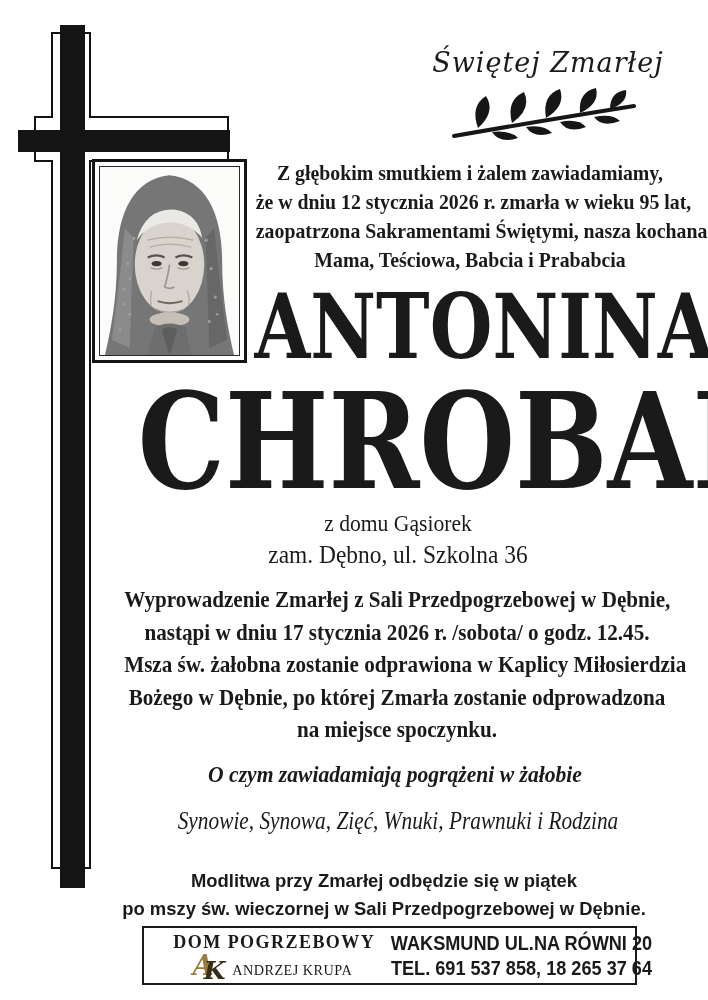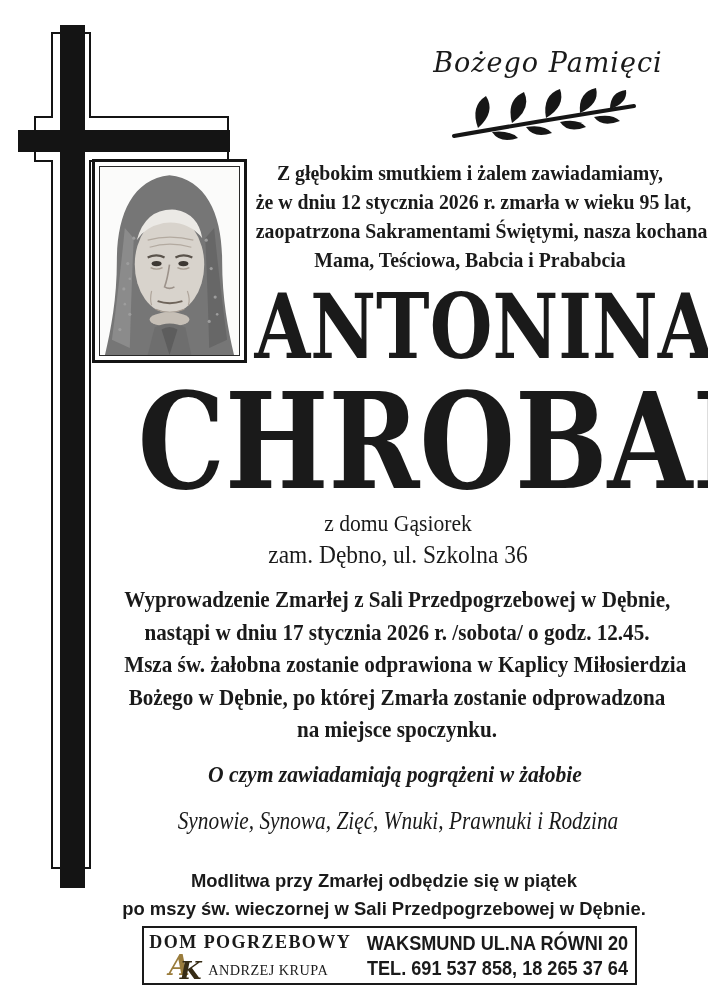--- a/index.html
+++ b/index.html
@@ -39,21 +39,21 @@
   .mourners{top:806px;left:88px;width:620px;font-style:italic;font-size:26px;
     transform:scaleX(.82);transform-origin:center top;white-space:nowrap;}
 
   
   .prayer{top:867px;left:74px;width:620px;font-family:"Liberation Sans",sans-serif;
     font-weight:bold;font-size:19px;line-height:28px;transform:scaleX(.97);
     transform-origin:center top;white-space:nowrap;}
 
   
   .fbox{top:926px;left:142px;width:495px;height:59px;border:2px solid #1a1a1a;
-    box-sizing:border-box;display:flex;align-items:center;background:#fff;}
+    box-sizing:border-box;display:flex;align-items:center;background:#fff;padding-left:24px;}
   .fbox-left{flex:1.02;display:flex;flex-direction:column;align-items:center;
     justify-content:center;line-height:1.05;}
   .fbox-company{font-weight:bold;font-size:19px;letter-spacing:1.5px;
     transform:scaleX(.95);white-space:nowrap;}
   .fbox-ownerrow{display:flex;align-items:flex-end;margin-top:0px;}
   .mono{font-family:"DejaVu Serif",serif;font-style:italic;font-weight:bold;line-height:1;}
   .mono-a{font-size:27px;color:#9a7c3c;}
   .mono-k{font-size:25px;color:#372c15;margin-left:-10px;position:relative;top:4px;}
   .fbox-owner{font-size:15px;letter-spacing:.5px;margin-left:4px;transform:scaleX(.95);white-space:nowrap;}
   .fbox-right{flex:1;font-family:"Liberation Sans",sans-serif;font-weight:bold;
@@ -74,21 +74,21 @@
 
 <div class="abs" style="top:0;left:0;width:240px;height:900px;">
   <svg class="linework" width="240" height="900" viewBox="0 0 240 900" xmlns="http://www.w3.org/2000/svg">
 
     <path d="M52 33 H90 V117 H228 V161 H90 V868 H52 V161 H35 V117 H52 Z" fill="#ffffff" stroke="#141414" stroke-width="2.5"></path>
 
     <path d="M60 25 H85 V130 H230 V152 H85 V888 H60 V152 H18 V130 H60 Z" fill="#141414"></path>
   </svg>
 </div>
 
-<div class="abs honorific ctr">Bożego Pamięci</div>
+<div class="abs honorific ctr">Świętej Zmarłej</div>
 
 <div class="abs" style="top:86px;left:452px;width:186px;height:54px;">
   <svg width="186" height="54" viewBox="0 0 186 54" xmlns="http://www.w3.org/2000/svg" fill="#161616">
     <path d="M2 50 Q70 38 182 20" stroke="#161616" stroke-width="4" fill="none" stroke-linecap="round"></path>
 
     <path d="M26 42 Q18 20 34 10 Q44 26 26 42 Z"></path>
     <path d="M60 37 Q54 14 72 6  Q80 23 60 37 Z"></path>
     <path d="M94 32 Q90 9  108 3 Q114 20 94 32 Z"></path>
     <path d="M128 27 Q126 6 144 2 Q148 18 128 27 Z"></path>
     <path d="M158 23 Q158 6 174 4 Q176 17 158 23 Z"></path>

